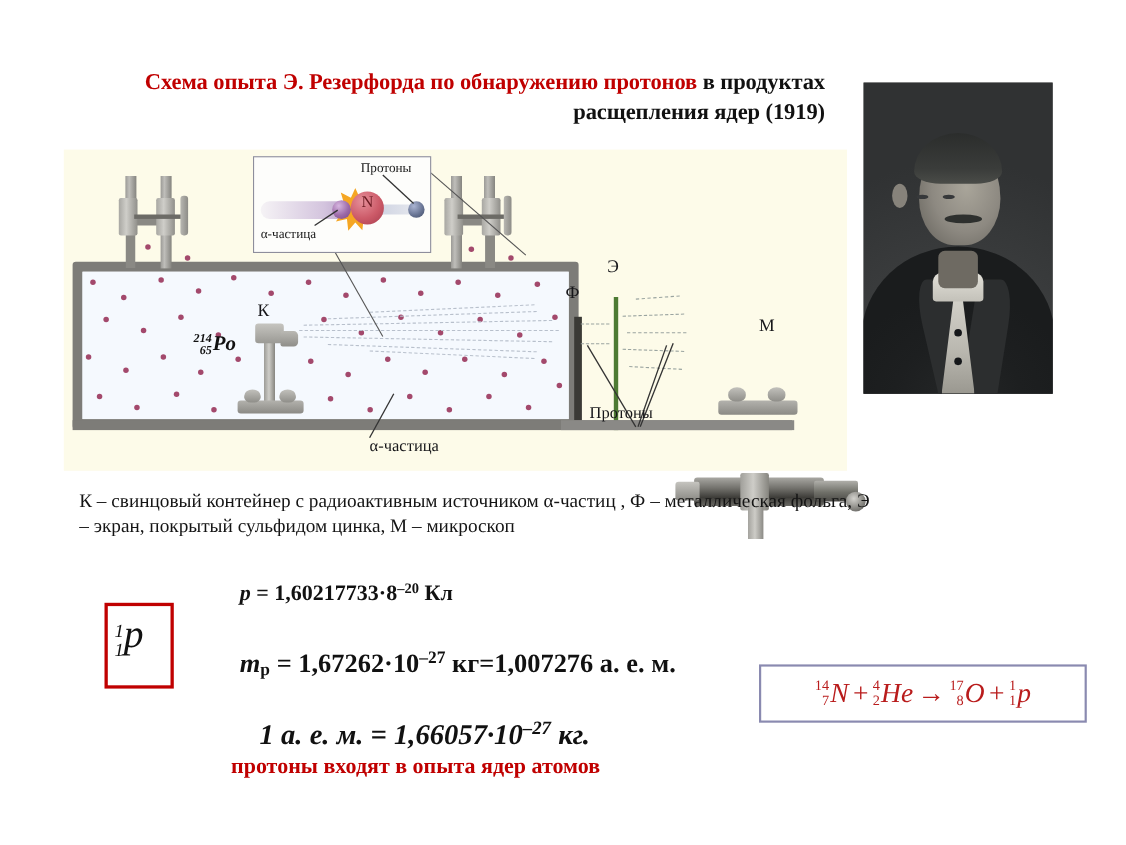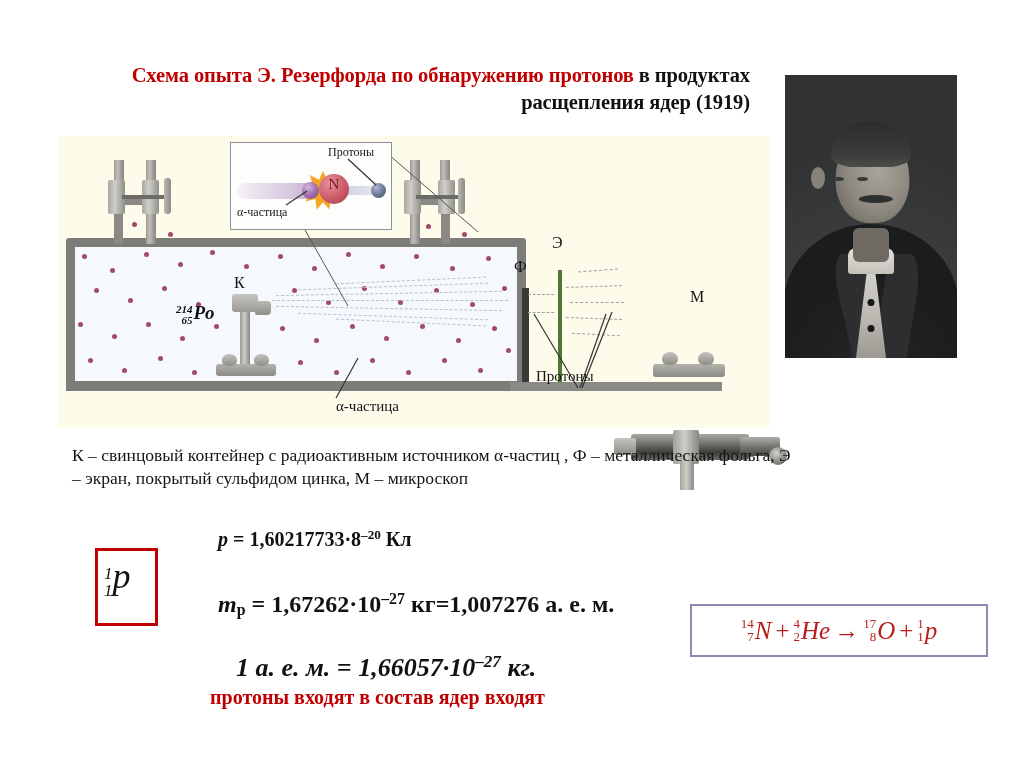--- a/index.html
+++ b/index.html
@@ -684,19 +684,19 @@
     </span><span class="pb-el">p</span>
   </div>
 </div>
 
 <div class="formula" id="f-charge"><i>p</i><span> = 1,60217733·8</span><sup>–20</sup><span> Кл</span></div>
 
 <div class="formula" id="f-mass"><i>m</i><sub>р</sub><span> = 1,67262·10</span><sup>–27</sup><span> кг=1,007276  а. е. м.</span></div>
 
 <div class="formula" id="f-amu"><span>1 а. е. м. = 1,66057·10</span><sup>–27</sup><span> кг.</span></div>
 
-<div class="formula" id="f-conc">протоны входят в состав ядер входят</div>
+<div class="formula" id="f-conc">протоны входят в опыта ядер атомов</div>
 
 <div id="reaction-box">
   <div id="reaction-eq">
     <span class="nuc"><span class="idx"><span>14</span><span>7</span></span><span>N</span></span><span class="op">+</span><span class="nuc"><span class="idx"><span>4</span><span>2</span></span><span>He</span></span><span class="op">→</span><span class="nuc"><span class="idx"><span>17</span><span>8</span></span><span>O</span></span><span class="op">+</span><span class="nuc"><span class="idx"><span>1</span><span>1</span></span><span>p</span></span>
   </div>
 </div>
 
 </body></html>

